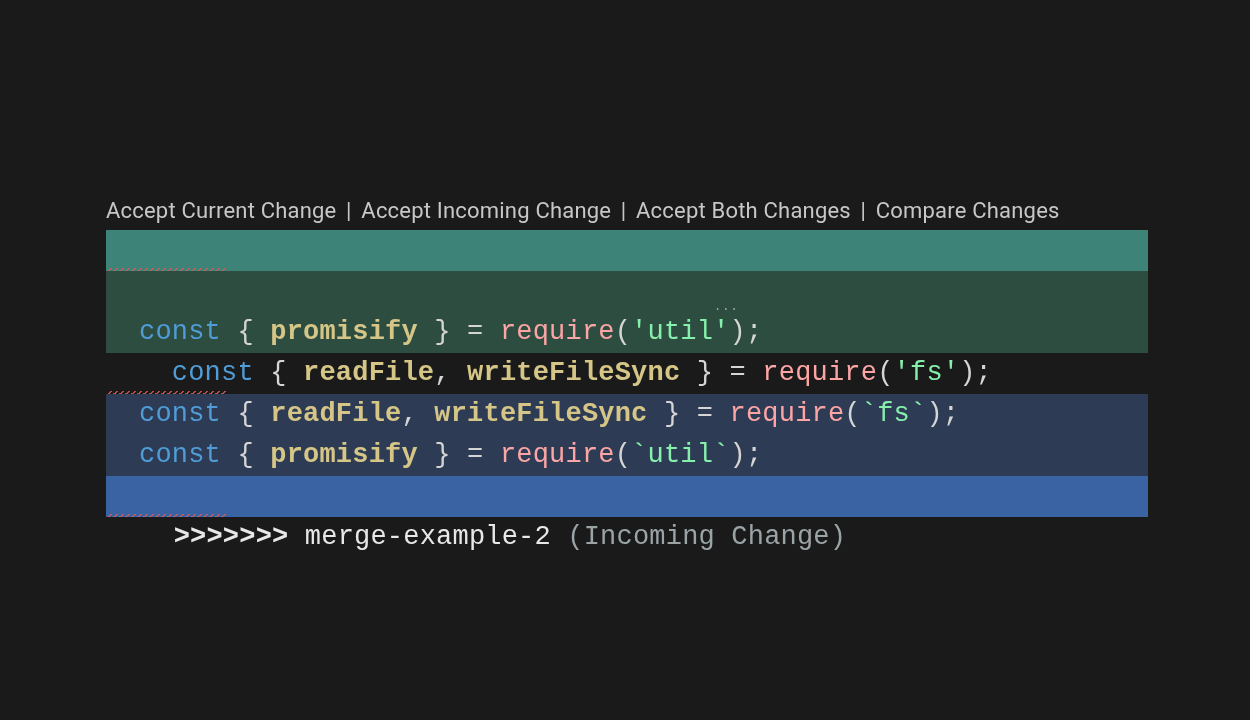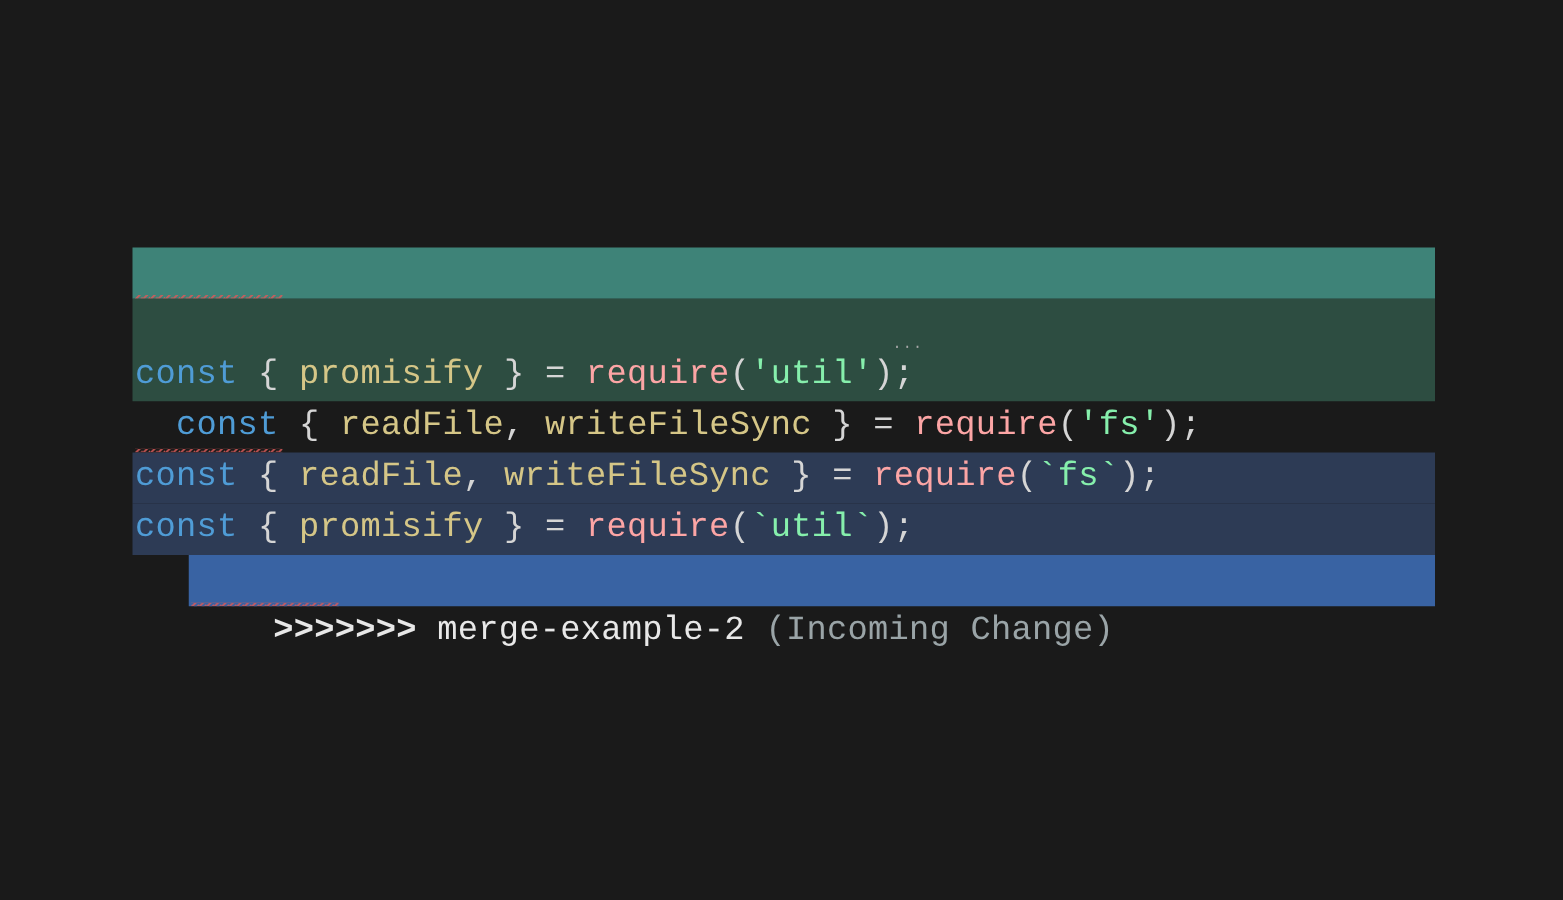--- a/index.html
+++ b/index.html
@@ -38,28 +38,28 @@
     white-space: pre;
     position: relative;
     padding-left: 2px;
     letter-spacing: 0.2px;
   }
 
   .bg-current-header  { background: #3e8378; }
   .bg-current-body    { background: #2d4d41; }
   .bg-separator       { background: transparent; }
   .bg-incoming-body   { background: #2d3b55; }
-  .bg-incoming-header { background: #3963a3; margin-left: 45px; }
+  .bg-incoming-header { background: #3963a3; }
 
   .tok-marker { color: #e8e8e8; font-weight: 600; }
   .tok-ref    { color: #e8e8e8; }
   .tok-annot  { color: #9aa4a7; }
-  .tok-kw     { color: #4f9cd6; }
+  .tok-kw     { color: #4f9cd6; margin-left: 31px; }
   .tok-plain  { color: #d5d5d5; }
-  .tok-ident  { color: #d5c687; }
+  .tok-ident  { color: #d5c687; font-weight: bold; }
   .tok-punc   { color: #d5d5d5; }
   .tok-fn     { color: #fca5a5; }
   .tok-str    { color: #86efac; }
 
   .squiggle {
     position: absolute;
     left: 2px;
     bottom: 0;
     height: 3px;
     background-image: linear-gradient(135deg,
@@ -82,20 +82,23 @@
     line-height: 6px;
     height: 6px;
     pointer-events: none;
   }
 </style>
 </head>
 <body>
 
 <div class="editor-wrap">
 
+  <div class="codelens">
+    <span>Accept Current Change</span><span class="sep"> | </span><span>Accept Incoming Change</span><span class="sep"> | </span><span>Accept Both Changes</span><span class="sep"> | </span><span>Compare Changes</span>
+  </div>
 
   <div class="codeline bg-current-header">
     <span class="tok-marker">&lt;&lt;&lt;&lt;&lt;&lt;&lt;</span><span> </span><span class="tok-ref">HEAD</span><span> </span><span class="tok-annot">(Current Change)</span>
     <div class="squiggle sq-head"></div>
   </div>
 
   <div class="codeline bg-current-body">
     <div class="dots-hint" style="left:608px; bottom:-1px;">···</div>
   <span class="tok-kw">const</span><span class="tok-plain"> { </span><span class="tok-ident">readFile</span><span class="tok-punc">, </span><span class="tok-ident">writeFileSync</span><span class="tok-plain"> } = </span><span class="tok-fn">require</span><span class="tok-punc">(</span><span class="tok-str">'fs'</span><span class="tok-punc">);</span></div>
   <div class="codeline bg-current-body"><span class="tok-kw">const</span><span class="tok-plain"> { </span><span class="tok-ident">promisify</span><span class="tok-plain"> } = </span><span class="tok-fn">require</span><span class="tok-punc">(</span><span class="tok-str">'util'</span><span class="tok-punc">);</span></div>

